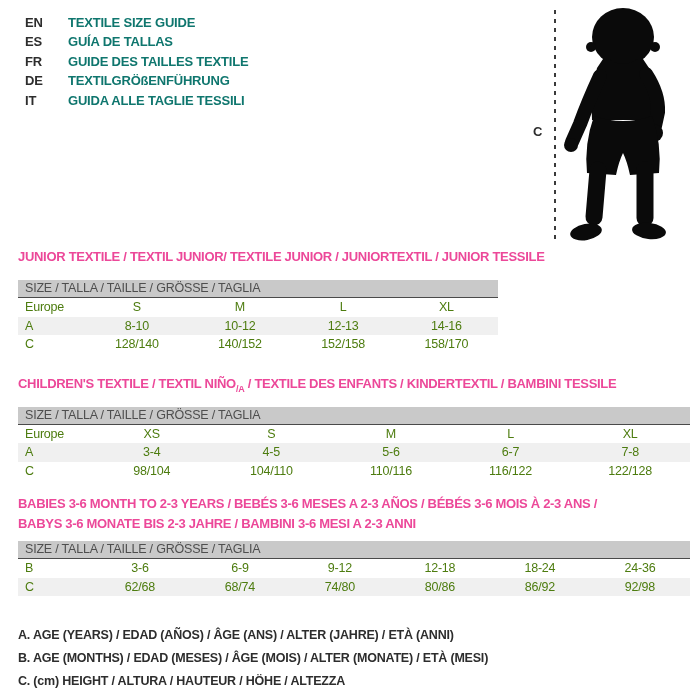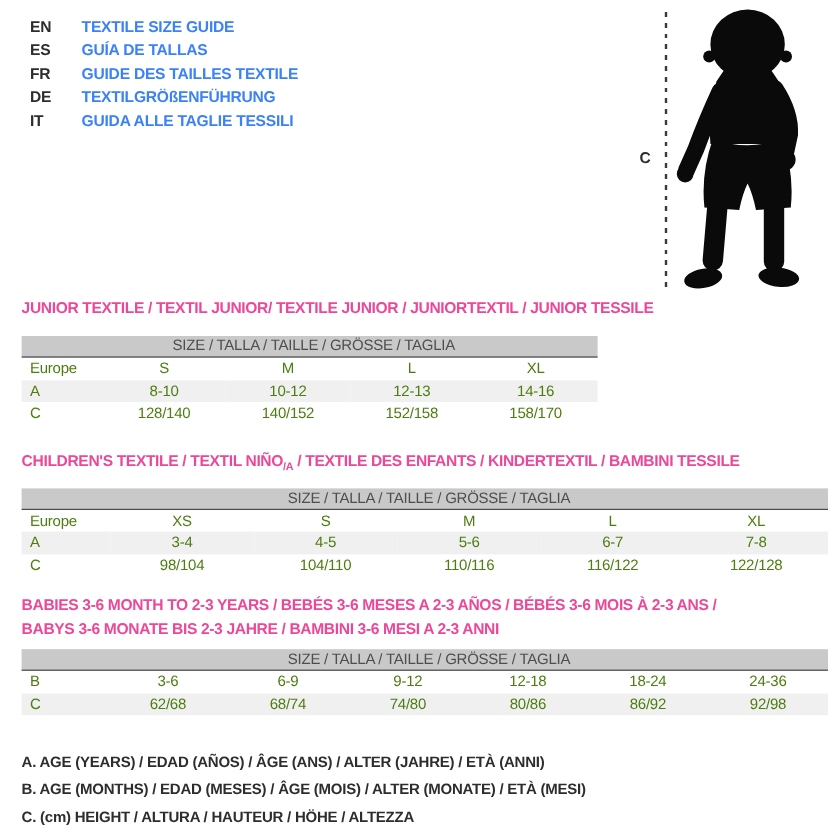--- a/index.html
+++ b/index.html
@@ -7,41 +7,41 @@
     width:700px; height:700px; position:relative; background:#ffffff;
     font-family:"Liberation Sans", sans-serif; color:#3a3a3a;
     letter-spacing:-0.2px; overflow:hidden;
   }
   .abs { position:absolute; }
 
   
   .lang-list { left:25px; top:15px; }
   .lang-row { display:flex; height:19.4px; align-items:flex-start; }
   .lang-code { width:43px; font-size:13px; font-weight:700; color:#2d2d2d; }
-  .lang-label { font-size:13px; font-weight:700; color:#3b82f6; white-space:nowrap; }
+  .lang-label { font-size:13px; font-weight:700; color:#0f766e; white-space:nowrap; }
 
   
   .dash-line {
     left:554px; top:10px; width:2px; height:231px;
     background:repeating-linear-gradient(to bottom,#3a3a3a 0 4px,transparent 4px 9px);
   }
   .measure-label { left:533px; top:124px; font-size:13px; font-weight:700; color:#2d2d2d; }
   .silhouette { left:560px; top:6px; }
 
   
   .sec-title {
     font-size:13px; font-weight:700; color:#ec4899; white-space:nowrap;
     letter-spacing:-0.3px; line-height:16px;
   }
   .sec-title sub { font-size:9px; letter-spacing:-0.2px; }
   .sec-title.two-line { line-height:19.5px; }
   .size-bar {
     background:#c9c9c9; color:#4e4e4e; font-size:12.5px; font-weight:400;
     height:17px; line-height:17px; padding-left:7px;
-    border-bottom:1.5px solid #4a4a4a; white-space:nowrap;text-align:center;
+    border-bottom:1.5px solid #4a4a4a; white-space:nowrap;
   }
   table.size-table { border-collapse:collapse; table-layout:fixed; width:100%; }
   table.size-table td {
     height:18.5px; font-size:12.5px; text-align:center; padding:0;
     color:#4d7c0f; white-space:nowrap;
   }
   table.size-table td.rowlabel { text-align:left; padding-left:7px; }
   tr.stripe td { background:#f0f0f0; }
 
   .sec-junior   { left:18px; top:249px; width:480px; }

